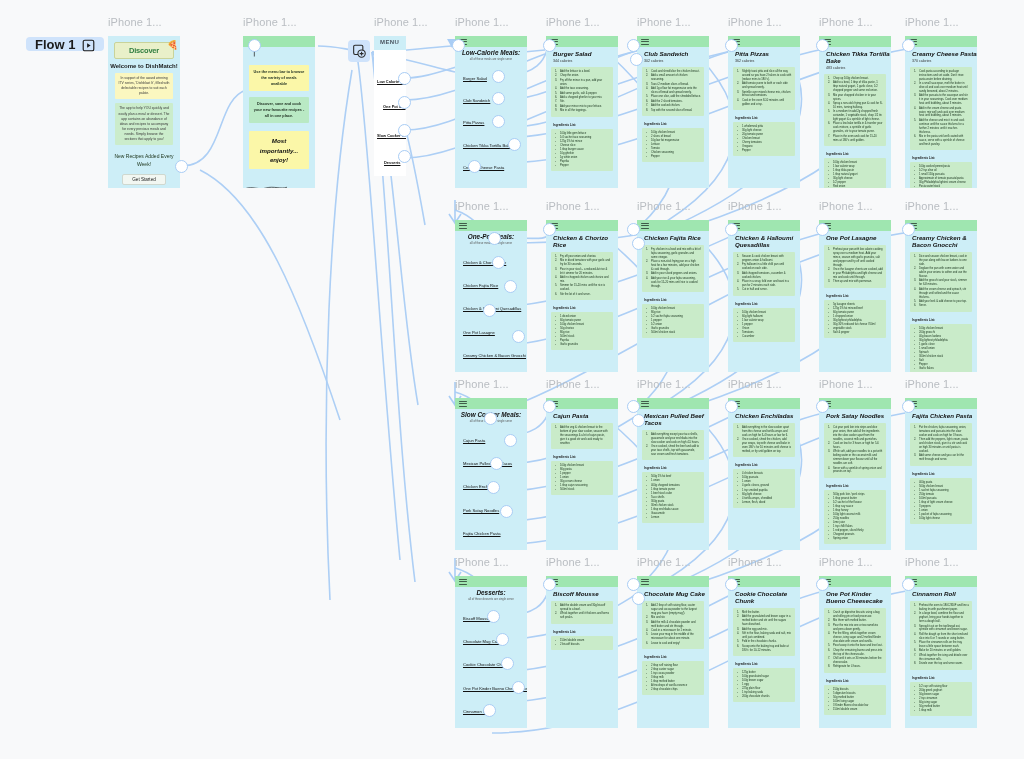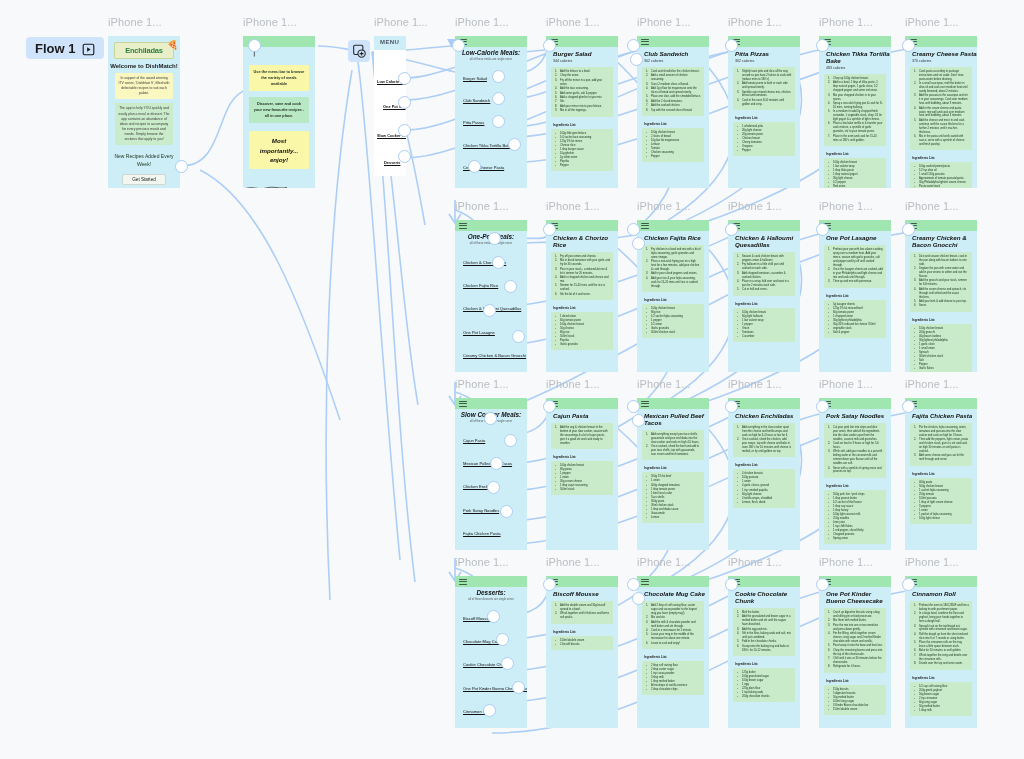--- a/index.html
+++ b/index.html
@@ -135,21 +135,21 @@
   }
   .rec-ings li{
     font-size:2.7px;line-height:1.5;color:#16301a;list-style:none;
     position:relative;padding-left:5px;
   }
   .rec-ings li:before{content:"-";position:absolute;left:0;top:0;}
 
   
   .flow-badge{
     position:absolute;left:26px;top:37px;
-    height:22px;background:#cfe3fb;border-radius:4px;
+    height:14px;background:#cfe3fb;border-radius:4px;
     display:flex;align-items:center;gap:7px;padding:0 9px;justify-content:flex-end;
   }
   .flow-badge .flow-name{font-size:13px;font-weight:bold;color:#1b1b1b;}
   .flow-badge .present-icon{width:13px;height:13px;}
 
   
   .start-icon{
     position:absolute;left:348px;top:40px;width:22px;height:22px;
     background:#cfe3fb;border-radius:4px;display:flex;align-items:center;justify-content:center;
   }
@@ -241,21 +241,21 @@
     <svg width="15" height="15" viewBox="0 0 18 18">
         <rect x="2" y="1.5" width="11" height="11" rx="1.6" fill="none" stroke="#2a2a2a" stroke-width="1.3"></rect>
         <circle cx="11.5" cy="11.5" r="4.4" fill="#cfe3fb" stroke="#2a2a2a" stroke-width="1.3"></circle>
         <path d="M11.5 9.2 v4.6 M9.2 11.5 h4.6" stroke="#2a2a2a" stroke-width="1.3"></path>
       </svg>
   </div>
 
   <div class="frame-label" style="left:108px;top:16px;">iPhone 1...</div>
   <div class="frame" style="left:108px;top:36px;width:72px;height:152px;">
     <div class="logo">
-      <span>Enchiladas</span>
+      <span>Discover</span>
       <span class="pin">🍕</span>
     </div>
     <div class="welcome-title">Welcome to DishMatch!</div>
     <div class="block-yellow">In support of the award winning ITV series, 'Dishblast It', filled with delectable recipes to suit each palate.</div>
     <div class="block-green">The app to help YOU quickly and easily plan a meal or dessert. The app contains an abundance of ideas and recipes to accompany for every previous meals and needs. Simply browse the sections that apply to you!</div>
     <div class="promo">New Recipes Added Every Week!</div>
     <div class="cta">Get Started</div>
   </div>
 
   <div class="frame-label" style="left:243px;top:16px;">iPhone 1...</div>

